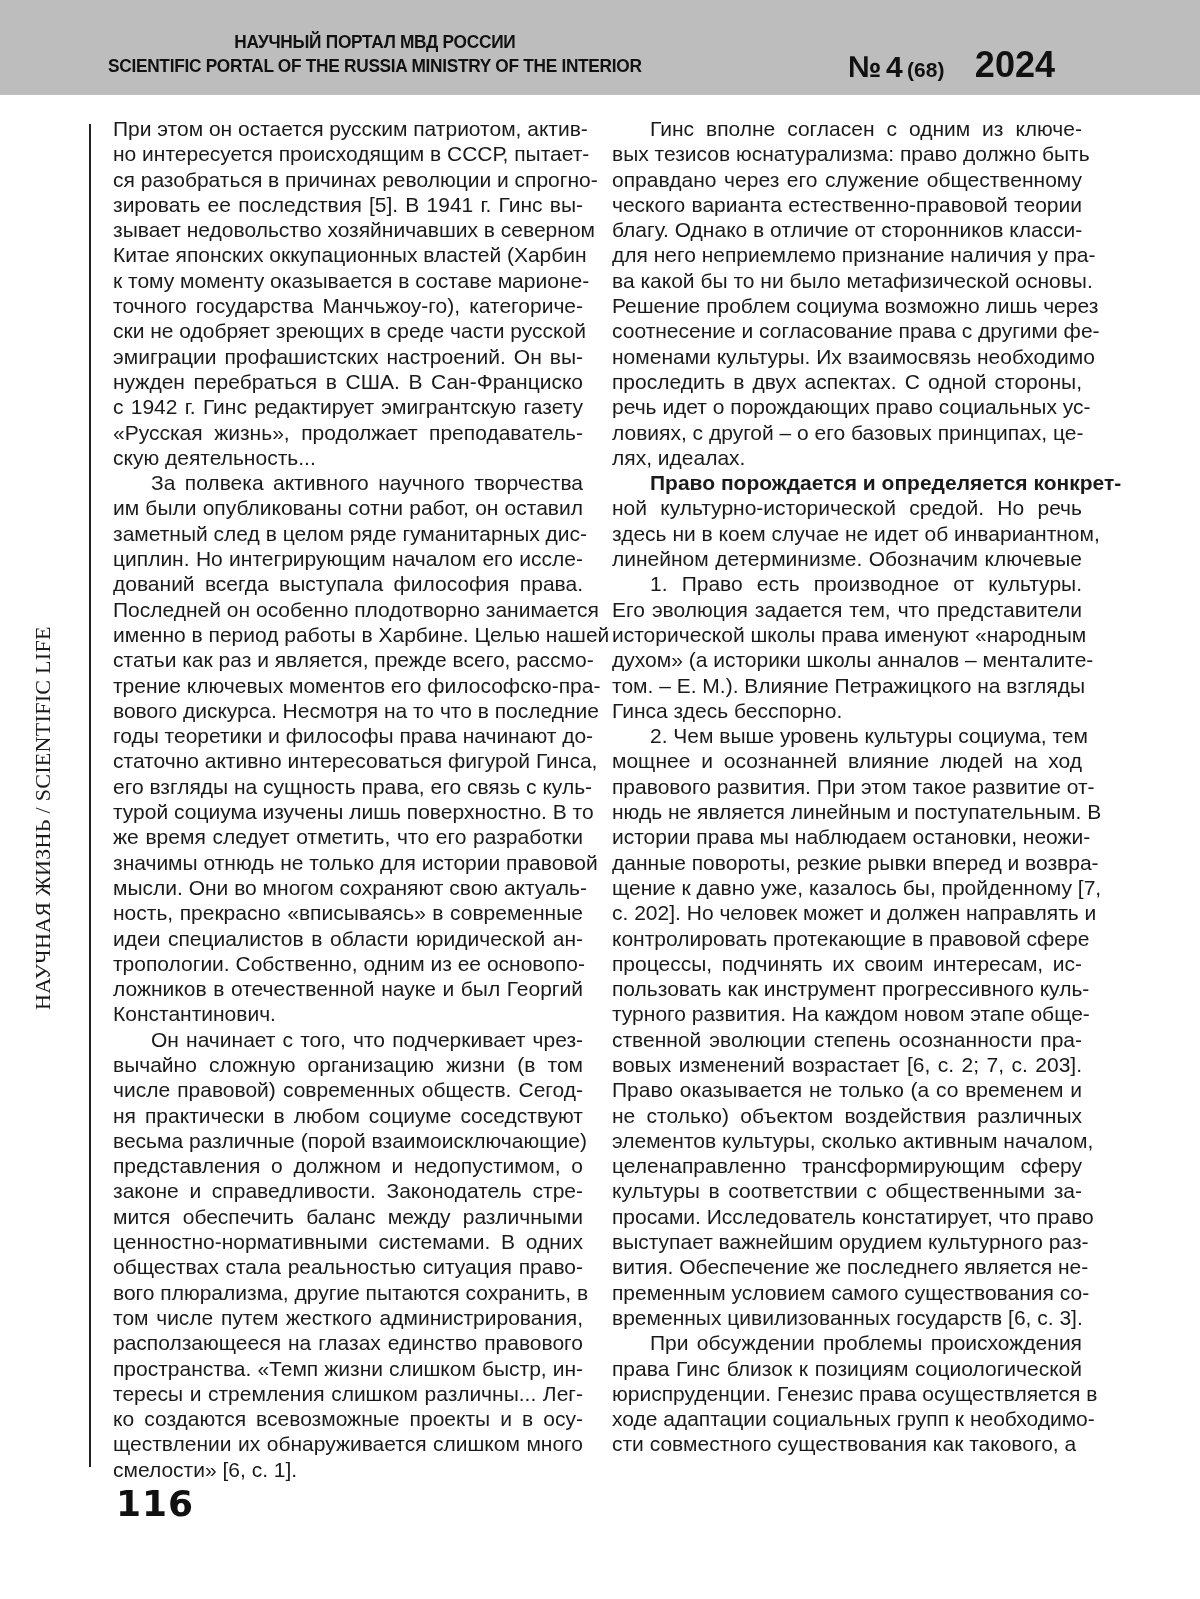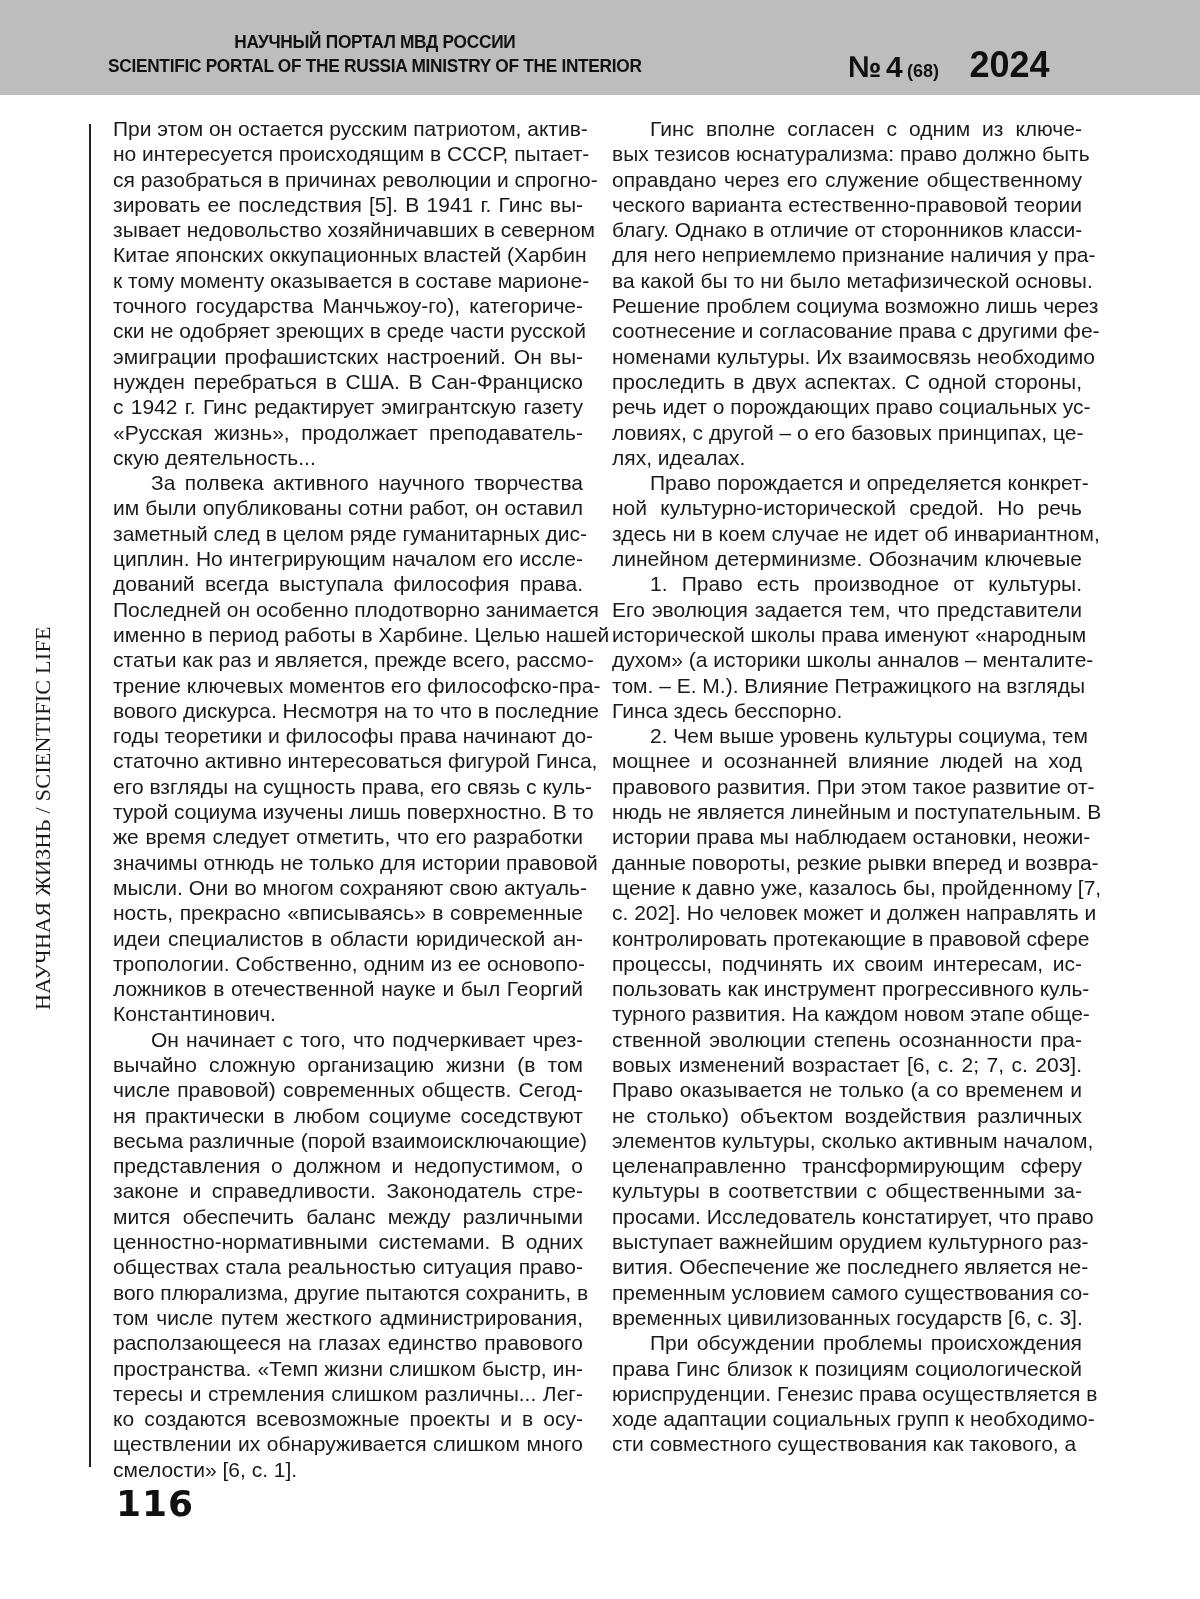--- a/index.html
+++ b/index.html
@@ -18,21 +18,21 @@
     font-family: "Liberation Sans", sans-serif; font-weight: bold;
     font-size: 18px; line-height: 24px; color: #111;
     letter-spacing: -0.3px; transform: scaleX(0.96); transform-origin: left top;
   }
   .header-issue {
     position: absolute; left: 848px; top: 44px;
     font-weight: bold; color: #111; white-space: nowrap;
   }
   .issue-no { font-size: 30px; }
   .issue-num { font-size: 30px; }
-  .issue-seq { font-size: 18px; }
+  .issue-seq { font-size: 21px; }
   .issue-year { font-size: 36px; margin-left: 26px; }
 
   .side-label {
     position: absolute; left: 30px; top: 1010px;
     transform: rotate(-90deg); transform-origin: left top;
     font-family: "Liberation Serif", serif; font-size: 22px; color: #1a1a1a;
     white-space: nowrap; letter-spacing: 0.3px;
   }
   .side-rule {
     position: absolute; left: 89px; top: 124px; width: 2px; height: 1343px;
@@ -147,21 +147,21 @@
       <span class="line">ва какой бы то ни было метафизической основы.</span>
       <span class="line">Решение проблем социума возможно лишь через</span>
       <span class="line">соотнесение и согласование права с другими фе-</span>
       <span class="line">номенами культуры. Их взаимосвязь необходимо</span>
       <span class="line">проследить в двух аспектах. С одной стороны,</span>
       <span class="line">речь идет о порождающих право социальных ус-</span>
       <span class="line">ловиях, с другой – о его базовых принципах, це-</span>
       <span class="line last">лях, идеалах.</span>
     </p>
     <p class="indent" style="text-indent: 0px;">
-      <span class="line" style="padding-left: 38px;">Право порождается и определяется конкрет-</span>
+      <span class="line" style="padding-left: 38px; font-weight: bold;">Право порождается и определяется конкрет-</span>
       <span class="line">ной культурно-исторической средой. Но речь</span>
       <span class="line">здесь ни в коем случае не идет об инвариантном,</span>
       <span class="line">линейном детерминизме. Обозначим ключевые</span>
     </p>
     <p class="indent" style="text-indent: 0px;">
       <span class="line" style="padding-left: 38px;">1. Право есть производное от культуры.</span>
       <span class="line">Его эволюция задается тем, что представители</span>
       <span class="line">исторической школы права именуют «народным</span>
       <span class="line">духом» (а историки школы анналов – менталите-</span>
       <span class="line">том. – Е. М.). Влияние Петражицкого на взгляды</span>

